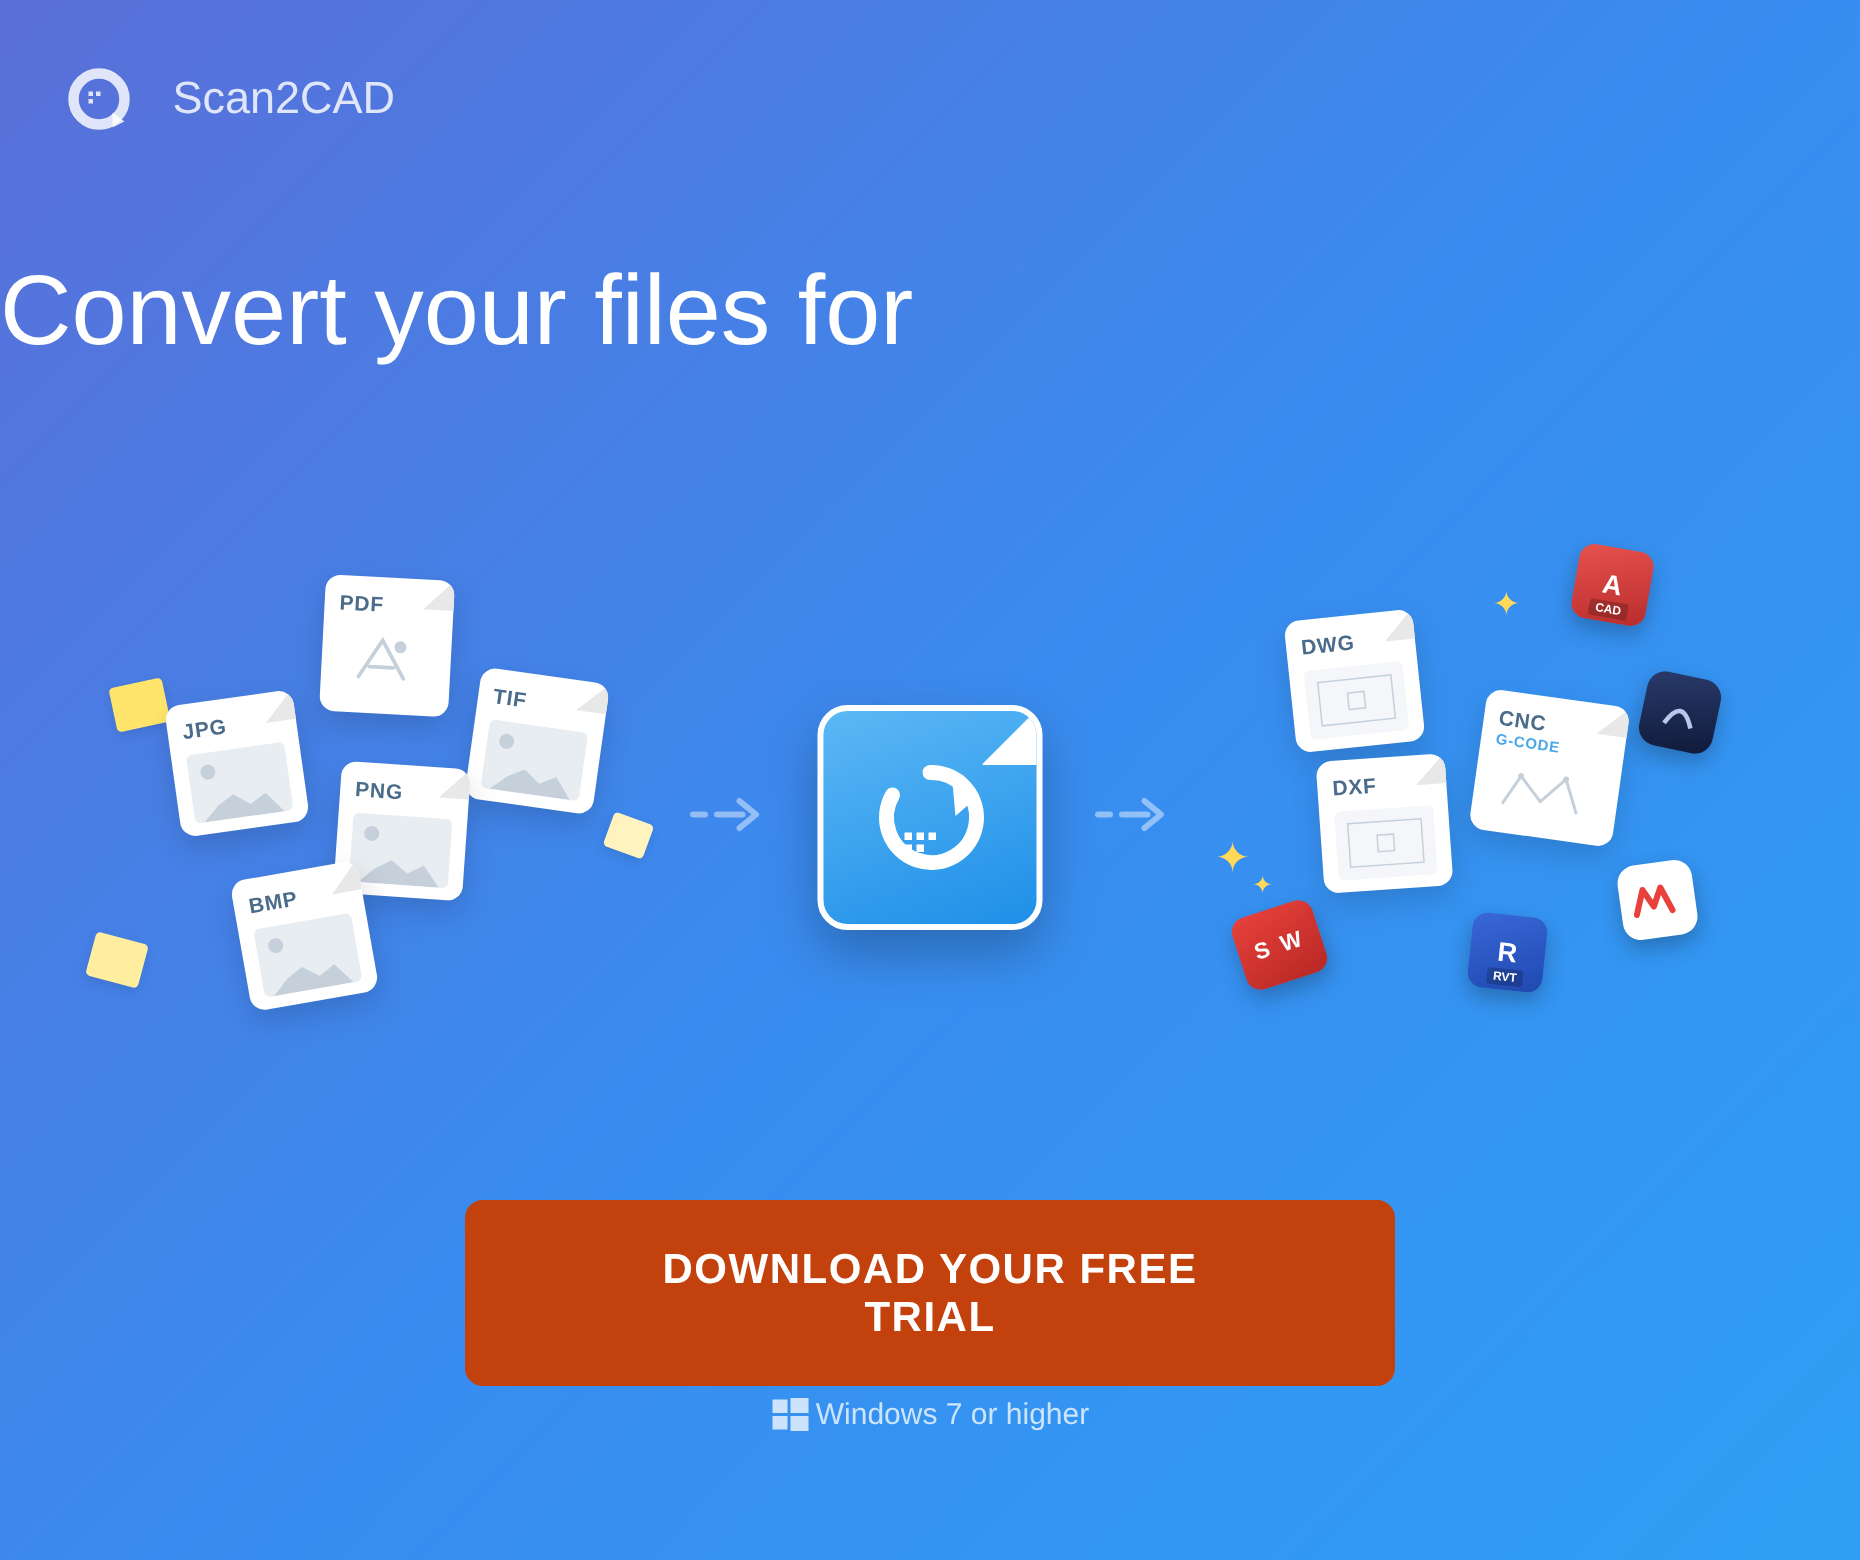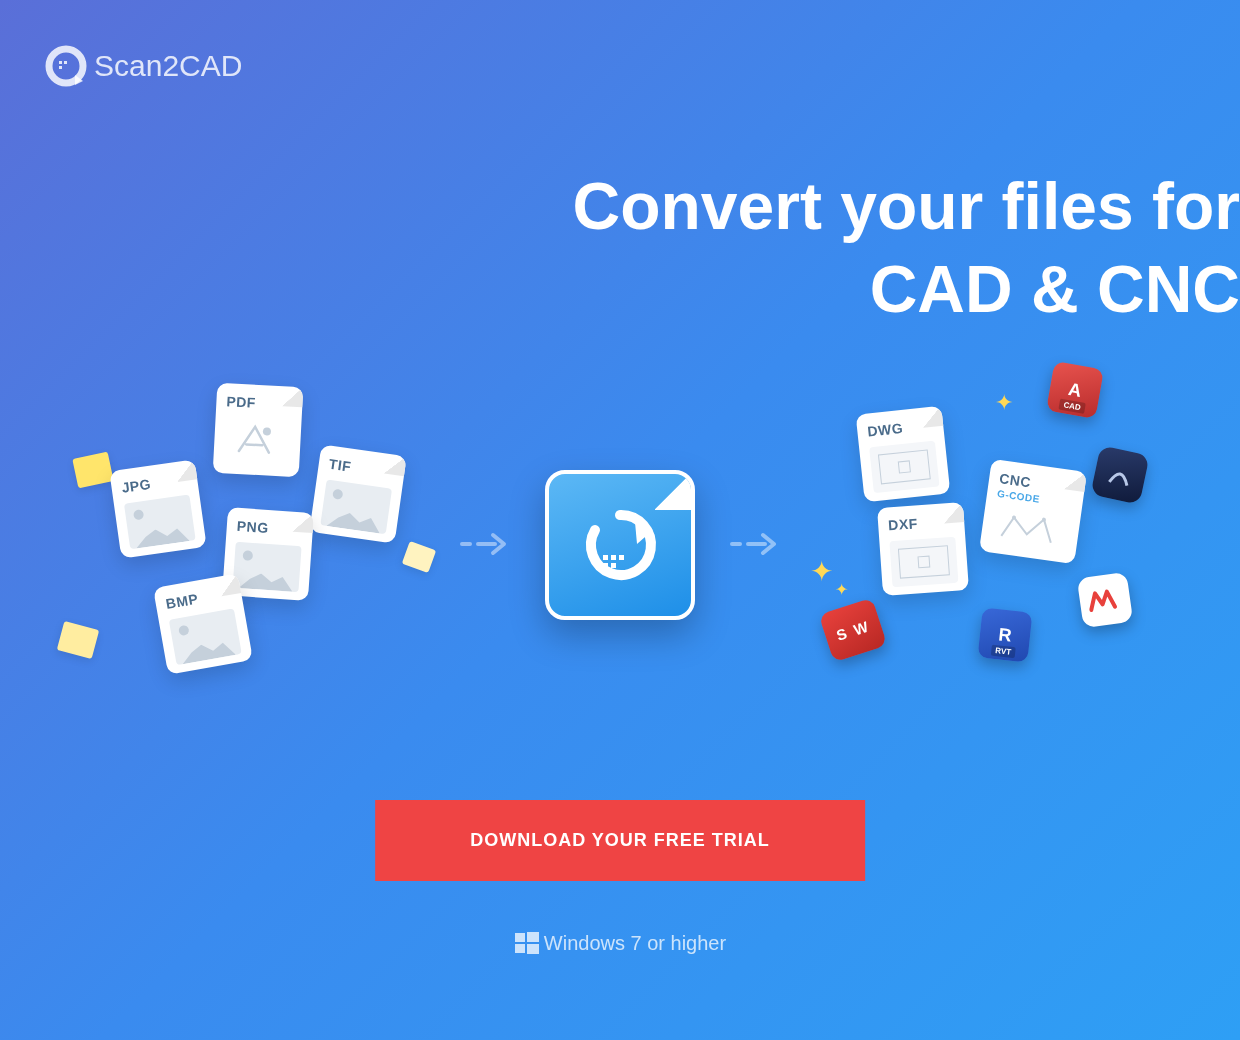--- a/index.html
+++ b/index.html
@@ -11,41 +11,41 @@
   position: relative;
   overflow: hidden;
   border-radius: 8px;
 }
 .logo {
   position: absolute;
   top: 45px;
   left: 45px;
   display: flex;
   align-items: center;
-  gap: 7px;
+  gap: 28px;
 }
 .logo-icon {
   width: 42px;
   height: 42px;
   position: relative;
 }
 .logo-text {
   color: rgba(255,255,255,0.82);
   font-size: 30px;
   font-weight: 400;
 }
 .headline {
   position: absolute;
   top: 165px;
   left: 0;
   right: 0;
-  text-align: right;
+  text-align: left;
   color: #fff;
   font-size: 66px;
-  font-weight: 700;
+  font-weight: 400;
   line-height: 1.25;
 }
 .flow {
   position: absolute;
   top: 395px;
   left: 0;
   right: 0;
   display: flex;
   align-items: center;
   justify-content: center;
@@ -188,28 +188,28 @@
 .sparkle {
   position: absolute;
   color: #ffd957;
   font-size: 22px;
 }
 .cta {
   position: absolute;
   top: 800px;
   left: 50%;
   transform: translateX(-50%);
-  background: #ef4444;
+  background: #c2410c;
   color: #fff;
-  font-size: 18px;
+  font-size: 28px;
   font-weight: 700;
   letter-spacing: 1px;
   padding: 30px 95px;
   border: none;
-  border-radius: 0;
+  border-radius: 12px;
   cursor: pointer;
 }
 .platforms {
   position: absolute;
   top: 930px;
   left: 0; right: 0;
   display: flex;
   justify-content: center;
   gap: 90px;
 }
@@ -236,21 +236,20 @@
       <rect x="14" y="16" width="3" height="3" fill="rgba(255,255,255,0.82)"></rect>
       <rect x="19" y="16" width="3" height="3" fill="rgba(255,255,255,0.82)"></rect>
       <rect x="14" y="21" width="3" height="3" fill="rgba(255,255,255,0.82)"></rect>
     </svg>
   </div>
   <div class="logo-text">Scan2CAD</div>
 </div>
 
 <div class="headline">
   <div>Convert your files for</div>
-  <div>CAD &amp; CNC</div>
 </div>
 
 <div class="flow">
 
   <div class="cluster">
     <div class="sticky" style="top:60px;left:-10px;"></div>
     <div class="sticky" style="top:230px;left:-25px;background:#ffeda0;transform:rotate(15deg);"></div>
     <div class="sticky" style="top:150px;left:320px;background:#fff3c0;transform:rotate(20deg);width:28px;height:24px;"></div>
 
     <div class="file-card" style="top:-10px;left:130px;transform:rotate(3deg);">

